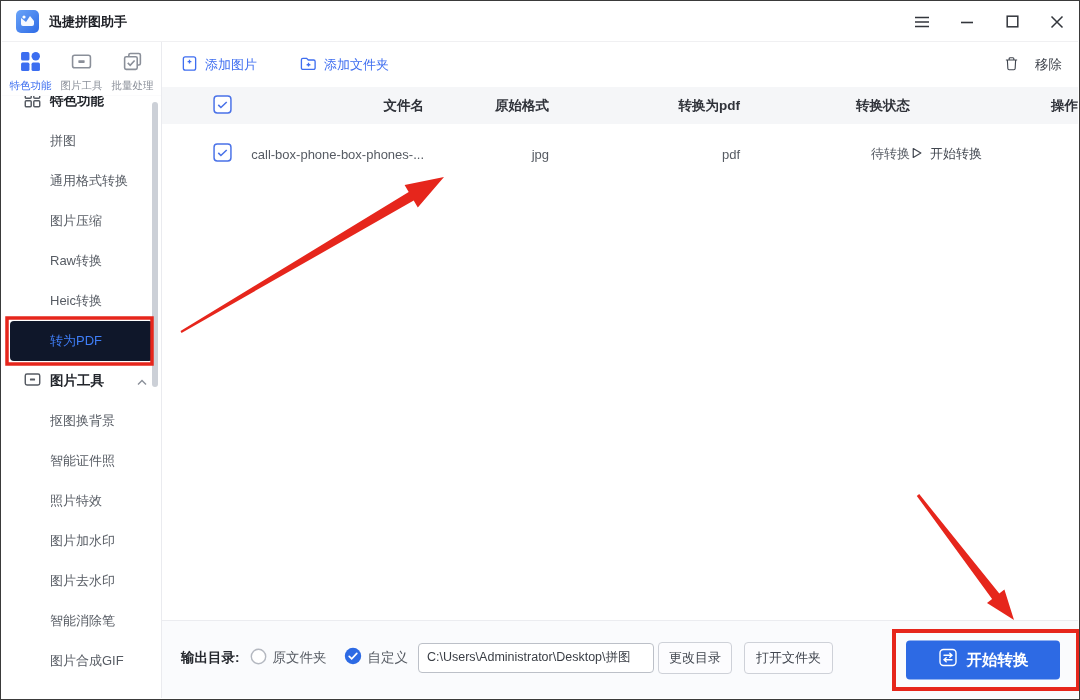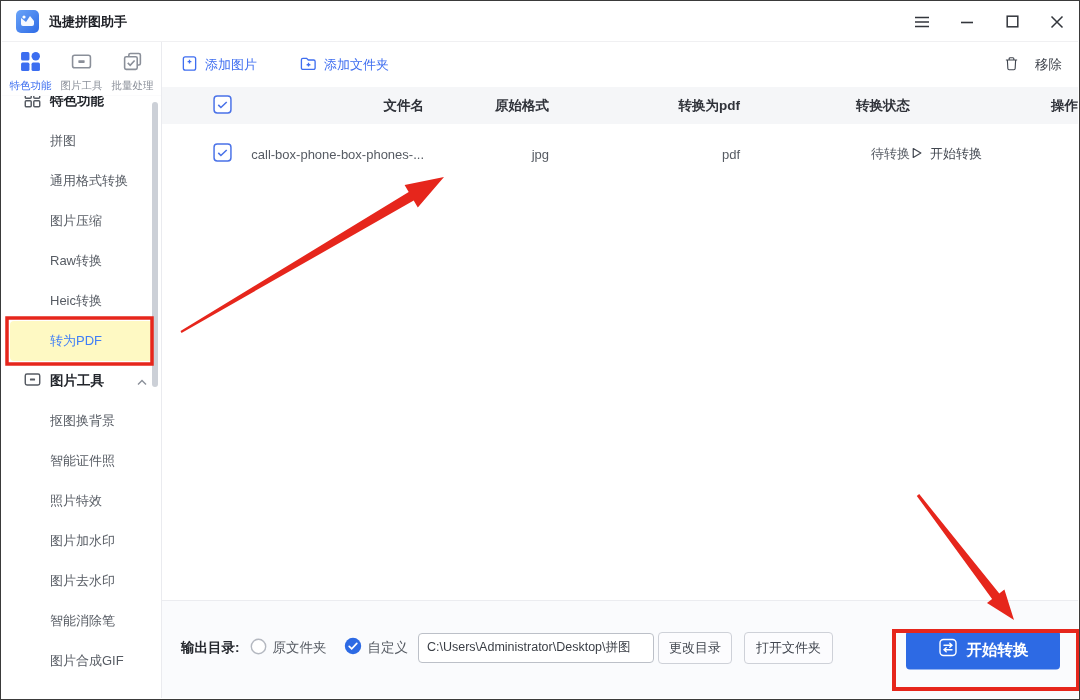--- a/index.html
+++ b/index.html
@@ -17,39 +17,39 @@
   
   .sidebar { position:absolute; left:1px; top:41px; width:160px; bottom:1px; background:#fff; border-right:1px solid #eaebef; }
   .side-tabs { position:absolute; left:0; top:0; right:0; height:54px; background:#fff; z-index:3; display:flex; padding:6px 2px 0 3px; border-bottom:1px solid #fbfbfc; }
   .side-tab { width:51px; display:flex; flex-direction:column; align-items:center; gap:3px; padding-top:3px; }
   .side-tab .tlabel { font-size:10.5px; color:#8a8f99; white-space:nowrap; }
   .side-tab.active .tlabel { color:#3c6ef0; }
   .side-list-clip { position:absolute; left:0; right:0; top:54px; bottom:0; overflow:hidden; z-index:1; }
   .side-list { margin-top:-15px; }
   .side-item { height:40px; margin:0 8px; display:flex; align-items:center; padding-left:40px; font-size:13px; color:#565b63; border-radius:4px; cursor:default; white-space:nowrap; }
   .side-item.header { padding-left:14px; font-size:13.5px; font-weight:bold; color:#22252b; gap:9px; }
-  .side-item.selected { background:#fef9c3; color:#3f7ef7; }
+  .side-item.selected { background:#0f172a; color:#3f7ef7; }
   .side-item .chev { margin-left:auto; margin-right:6px; }
   .side-scroll { position:absolute; right:3px; top:60px; width:6px; height:285px; background:#ccd0d7; border-radius:3px; z-index:2; }
 
   
   .main { position:absolute; left:161px; top:41px; right:1px; bottom:1px; background:#fff; }
   .toolbar { height:45px; display:flex; align-items:center; padding:0 16px 0 19px; }
   .tool-link { display:flex; align-items:center; gap:7px; font-size:13px; color:#3f6ef0; cursor:default; }
   .tool-link + .tool-link { margin-left:43px; }
   .remove-link { margin-left:auto; display:flex; align-items:center; gap:16px; font-size:13.5px; color:#41464f; }
 
   .grid-row { display:grid; grid-template-columns:44px 192px 125px 191px 170px 1fr; padding-left:26px; align-items:center;text-align:right; }
   .thead { height:37px; background:#f5f6f8; font-size:13.5px; font-weight:bold; color:#30333a; }
   .trow { height:60px; background:#fff; font-size:13px; color:#565b63; }
   .cell-action { display:flex; align-items:center; gap:7px; color:#41464f; }
   .fname { white-space:nowrap; overflow:hidden; }
 
   
-  .footer { position:absolute; left:0; right:0; bottom:0; height:98px; background:#fafbfd; border-top:1px solid #ebecf0; display:flex; align-items:center; padding:0 18px 4px 19px; }
+  .footer { position:absolute; left:0; right:0; bottom:0; height:78px; background:#fafbfd; border-top:1px solid #ebecf0; display:flex; align-items:center; padding:0 18px 4px 19px; }
   .out-label { font-size:13.5px; font-weight:bold; color:#25282e; }
   .radio-group { display:flex; align-items:center; gap:6px; margin-left:10px; font-size:13.5px; color:#565b63; }
   .radio-group.second { margin-left:17px; }
   .path-input { margin-left:10px; width:236px; height:30px; border:1px solid #bcc0c8; border-radius:4px; background:#fff; font-size:12.5px; color:#3a3e45; padding:0 8px; font-family:"Liberation Sans", sans-serif; outline:none; }
   .small-btn { height:32px; border:1px solid #ced1d8; border-radius:4px; background:#fcfcfe; font-size:13px; color:#41464f; padding:0 10px; margin-left:4px; font-family:"Liberation Sans", sans-serif; }
   .small-btn.open { margin-left:12px; padding:0 11px; }
   .primary-btn { position:absolute; right:18px; top:50%; transform:translateY(-50%); width:154px; height:39px; background:#2d6ae4; border:none; border-radius:4px; color:#fff; font-size:15.5px; font-weight:bold; display:flex; align-items:center; justify-content:center; gap:9px; font-family:"Liberation Sans", sans-serif; }
 
   
   .annotations { position:absolute; inset:0; width:1080px; height:700px; pointer-events:none; z-index:9; }

